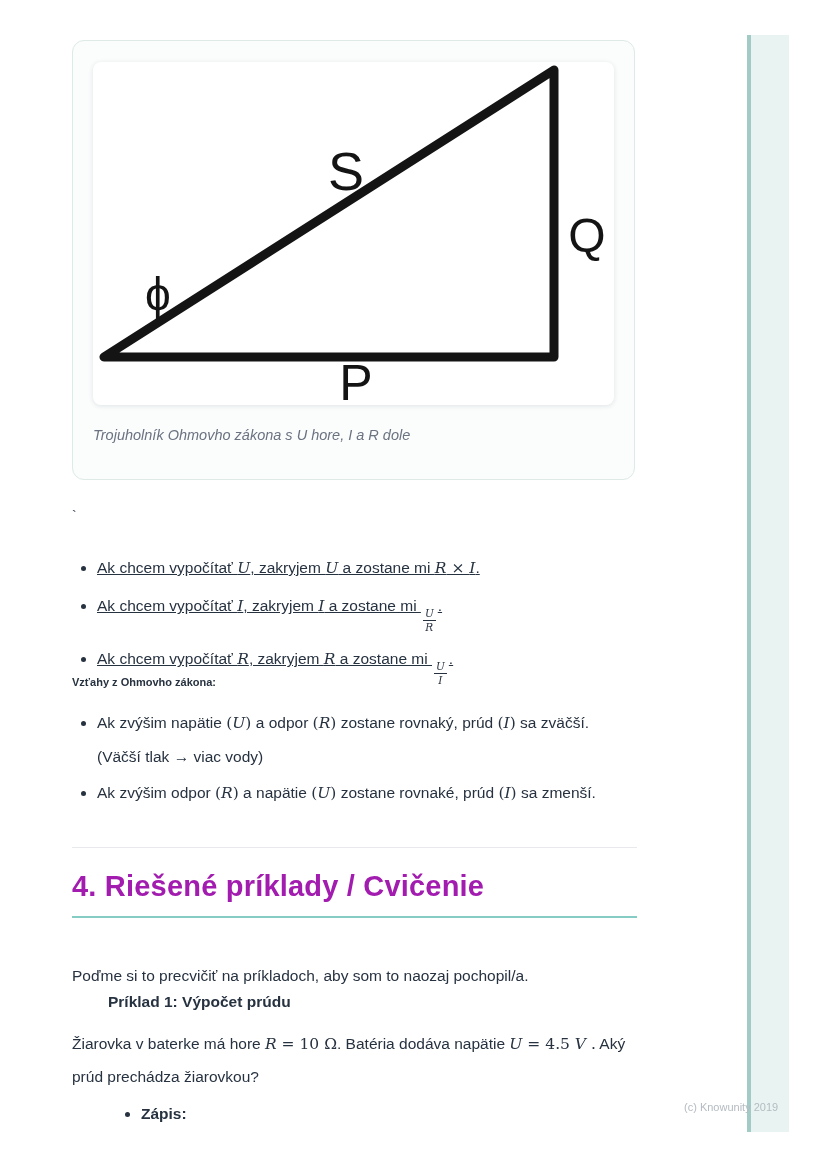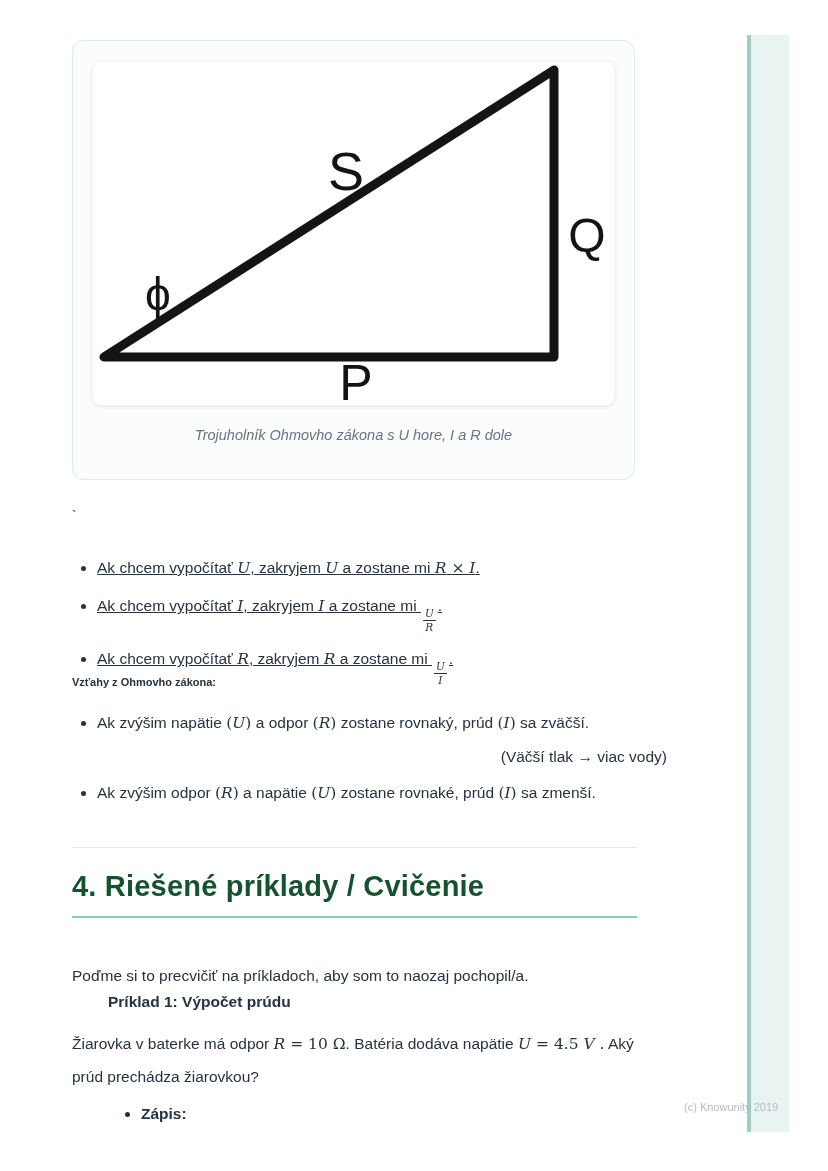--- a/index.html
+++ b/index.html
@@ -22,43 +22,43 @@
   }
   .figure-panel{
     width:521px;height:343px;
     background:#ffffff;
     border-radius:8px;
     box-shadow:0 1px 5px rgba(20,45,45,.12);
   }
   .figure-panel svg{display:block;}
   .figure-caption{
     margin-top:22px;
-    text-align:center;
+    text-align:left;
     font-style:italic;
     font-size:14.5px;
     color:#6b7280;
   }
   
   .stray{position:absolute;left:72px;top:508px;font-size:14px;color:#374151;}
   
   .content{width:570px;}
   ul.doc-list{margin:0;padding:0 0 0 25px;list-style:disc;}
   ul.doc-list li{font-size:15.5px;color:#273240;}
   .cover-list{position:absolute;left:72px;top:556px;}
   .cover-list li{line-height:1.5;margin-bottom:14px;text-decoration:underline;}
   .relations-title{position:absolute;left:72px;top:676px;font-size:11px;font-weight:bold;}
   .relations-list{position:absolute;left:72px;top:706px;}
   .relations-list li{line-height:2.15;margin-bottom:2px;}
-  .relations-list .note{display:block;text-align:right;}
+  .relations-list .note{display:block;}
   .divider{position:absolute;left:72px;top:847px;width:565px;height:1px;background:#e7e9ed;}
   .section-heading{
     position:absolute;left:72px;top:870px;width:565px;
     margin:0;
     font-size:29px;font-weight:bold;
-    color:#14532d;
+    color:#a21caf;
     letter-spacing:.2px;
     padding-bottom:13px;
     border-bottom:2px solid #85cdc4;
   }
   .intro{position:absolute;left:72px;top:948px;width:570px;font-size:15.5px;line-height:1.5;}
   .example-title{position:absolute;left:72px;top:993px;font-size:15.5px;font-weight:bold;margin-left:36px;}
   .example-text{position:absolute;left:72px;top:1028px;width:572px;font-size:15.5px;line-height:2.1;}
   .zapis-list{position:absolute;left:72px;top:1102px;}
   .zapis-list li{font-weight:bold;line-height:1.5;margin-left:44px;}
   
@@ -129,21 +129,21 @@
     <li>
       <span class="main"><span class="seg-plain">Ak zvýšim odpor </span><span class="seg-mn">(</span><span class="seg-mi">R</span><span class="seg-mn">)</span><span class="seg-plain"> a napätie </span><span class="seg-mn">(</span><span class="seg-mi">U</span><span class="seg-mn">)</span><span class="seg-plain"> zostane rovnaké, prúd </span><span class="seg-mn">(</span><span class="seg-mi">I</span><span class="seg-mn">)</span><span class="seg-plain"> sa zmenší.</span></span>
     </li>
   </ul>
 
   <div class="divider"></div>
   <h2 class="section-heading">4. Riešené príklady / Cvičenie</h2>
 
   <p class="intro">Poďme si to precvičiť na príkladoch, aby som to naozaj pochopil/a.</p>
   <div class="example-title">Príklad 1: Výpočet prúdu</div>
-  <div class="example-text"><span class="seg-plain">Žiarovka v baterke má odpor </span><span class="seg-mi">R</span><span class="seg-mn"> = 10 Ω</span><span class="seg-plain">. Batéria dodáva napätie </span><span class="seg-mi">U</span><span class="seg-mn"> = 4.5 </span><span class="seg-mi">V</span><span class="seg-mn"> .</span><span class="seg-plain"> Aký prúd prechádza žiarovkou?</span></div>
+  <div class="example-text"><span class="seg-plain">Žiarovka v baterke má hore </span><span class="seg-mi">R</span><span class="seg-mn"> = 10 Ω</span><span class="seg-plain">. Batéria dodáva napätie </span><span class="seg-mi">U</span><span class="seg-mn"> = 4.5 </span><span class="seg-mi">V</span><span class="seg-mn"> .</span><span class="seg-plain"> Aký prúd prechádza žiarovkou?</span></div>
 
   <ul class="doc-list zapis-list content">
     <li><span>Zápis:</span></li>
   </ul>
 
   <div class="side-strip"></div>
   <div class="watermark">(c) Knowunity 2019</div>
 
 </div>
 

